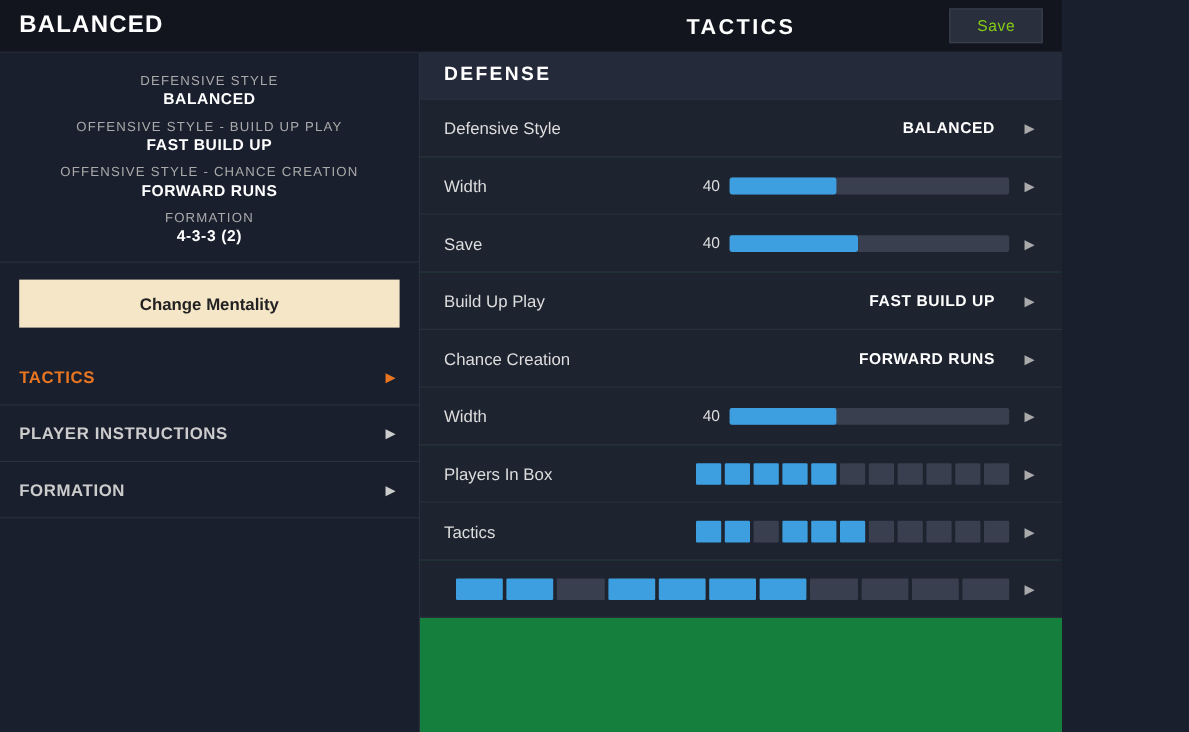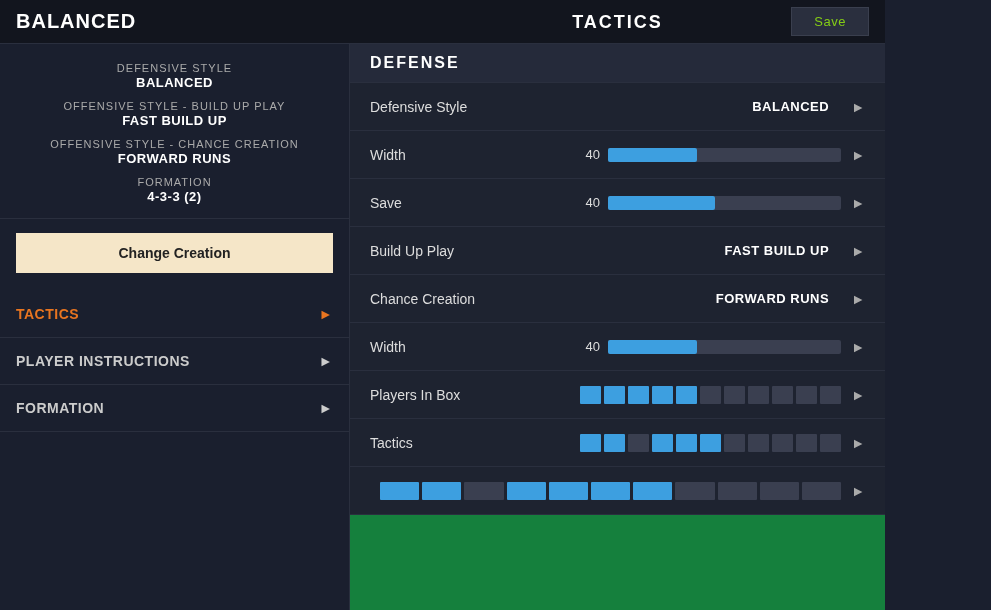--- a/index.html
+++ b/index.html
@@ -271,21 +271,21 @@
         <div class="summary-item">
           <div class="summary-label">OFFENSIVE STYLE - CHANCE CREATION</div>
           <div class="summary-value">FORWARD RUNS</div>
         </div>
         <div class="summary-item">
           <div class="summary-label">FORMATION</div>
           <div class="summary-value">4-3-3 (2)</div>
         </div>
       </div>
 
-      <button class="change-mentality-btn">Change Creation</button>
+      <button class="change-mentality-btn">Change Mentality</button>
 
       <div class="sidebar-nav">
         <div class="nav-item active">
           <span>Tactics</span>
           <span class="nav-arrow">►</span>
         </div>
         <div class="nav-item">
           <span>Player Instructions</span>
           <span class="nav-arrow">►</span>
         </div>

